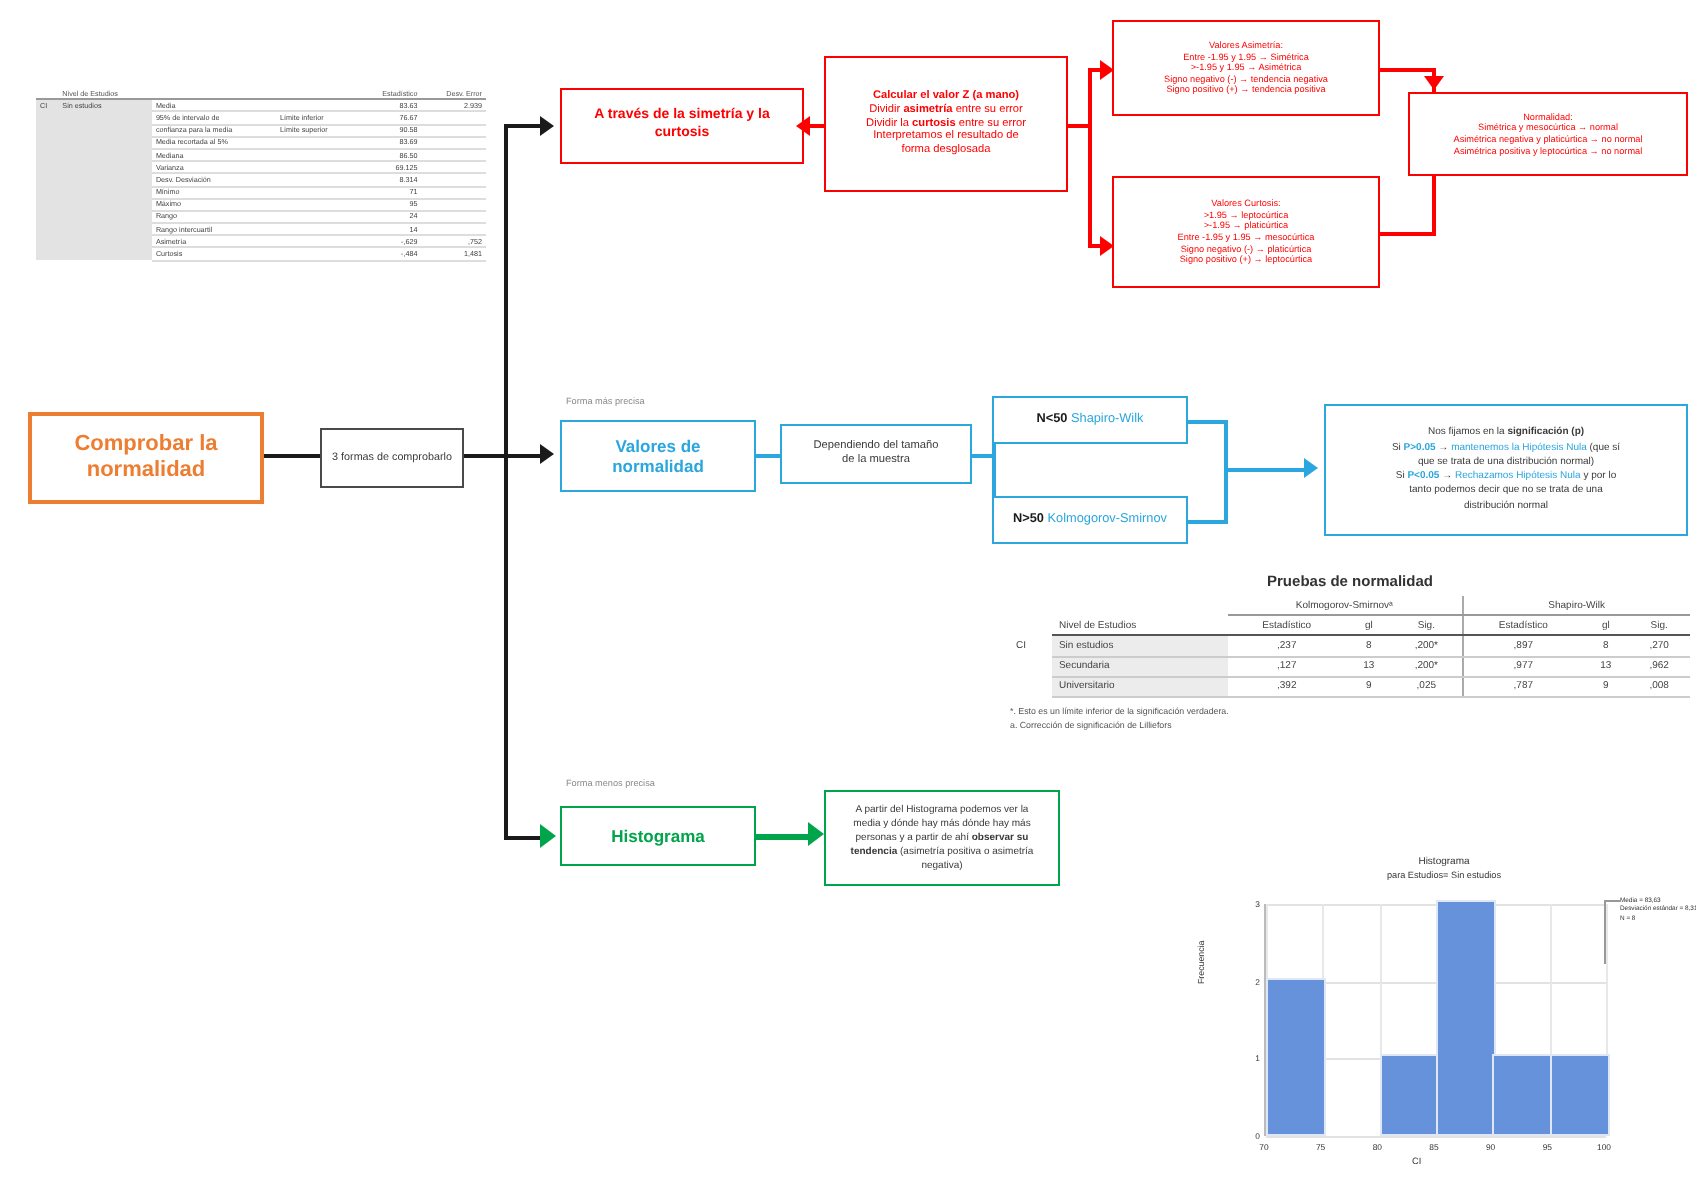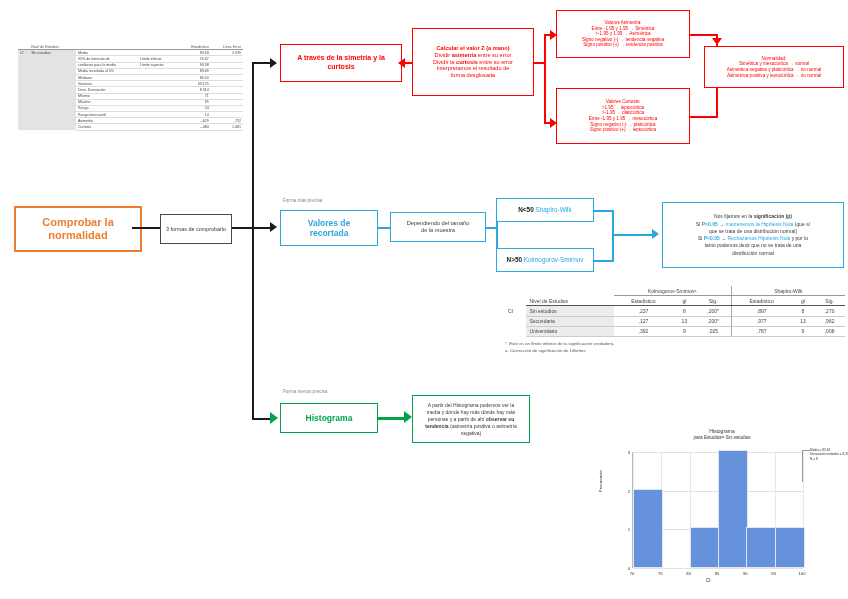--- a/index.html
+++ b/index.html
@@ -204,21 +204,21 @@
           <td class="shade"></td>
         <td class="rowlab">Curtosis</td>
         <td class="rowlab"></td>
         <td class="num">-,484</td>
         <td class="num">1,481</td>
       </tr>
     </tbody>
   </table>
 </div>
 
-<div class="box box-orange" style="left:14px;top:206px;width:128px;height:46px;">
+<div class="box box-orange" style="left:14px;top:206px;width:118px;height:46px;">
   <span class="inner">Comprobar la normalidad</span>
 </div>
 
 <div class="line-h" style="left:132px;top:227px;width:28px;"></div>
 
 <div class="box box-plain" style="left:160px;top:214px;width:72px;height:30px;">
   <span class="inner">3 formas de comprobarlo</span>
 </div>
 
 <div class="line-h" style="left:232px;top:227px;width:22px;"></div>
@@ -293,21 +293,21 @@
     <span class="ln">Asimétrica negativa y platicúrtica → no normal</span>
     <span class="ln">Asimétrica positiva y leptocúrtica → no normal</span>
   </span>
 </div>
 
 <div class="note" style="left:283px;top:198px;">Forma más precisa</div>
 
 <div class="box box-blue" style="left:280px;top:210px;width:98px;height:36px;">
   <span class="inner ttl-blue">
     <span class="ln">Valores de</span>
-    <span class="ln">recortada</span>
+    <span class="ln">normalidad</span>
   </span>
 </div>
 
 <div class="bl-h" style="left:378px;top:227px;width:14px;"></div>
 
 <div class="box box-blue" style="left:390px;top:212px;width:96px;height:30px;">
   <span class="inner" style="color:#3a3a3a;font-size:5.6px;">
     <span class="ln">Dependiendo del tamaño</span>
     <span class="ln">de la muestra</span>
   </span>
@@ -345,20 +345,21 @@
     <span class="ln"><span>Nos fijamos en la </span><span class="b">significación (p)</span></span>
     <span class="ln"><span>Si </span><span class="b" style="color:#2BA6DE;">P&gt;0.05</span><span> → </span><span style="color:#2BA6DE;">mantenemos la Hipótesis Nula</span><span> (que sí</span></span>
     <span class="ln">que se trata de una distribución normal)</span>
     <span class="ln"><span>Si </span><span class="b" style="color:#2BA6DE;">P&lt;0.05</span><span> → </span><span style="color:#2BA6DE;">Rechazamos Hipótesis Nula</span><span> y por lo</span></span>
     <span class="ln">tanto podemos decir que no se trata de una</span>
     <span class="ln">distribución normal</span>
   </span>
 </div>
 
 <div id="norm-table">
+  <div id="norm-title">Pruebas de normalidad</div>
   <table>
     <tbody>
       <tr>
         <td></td>
           <td></td>
         <td class="grp" colspan="3">Kolmogorov-Smirnovᵃ</td>
         <td class="grp vsep" colspan="3">Shapiro-Wilk</td>
       </tr>
       <tr>
         <td></td>

